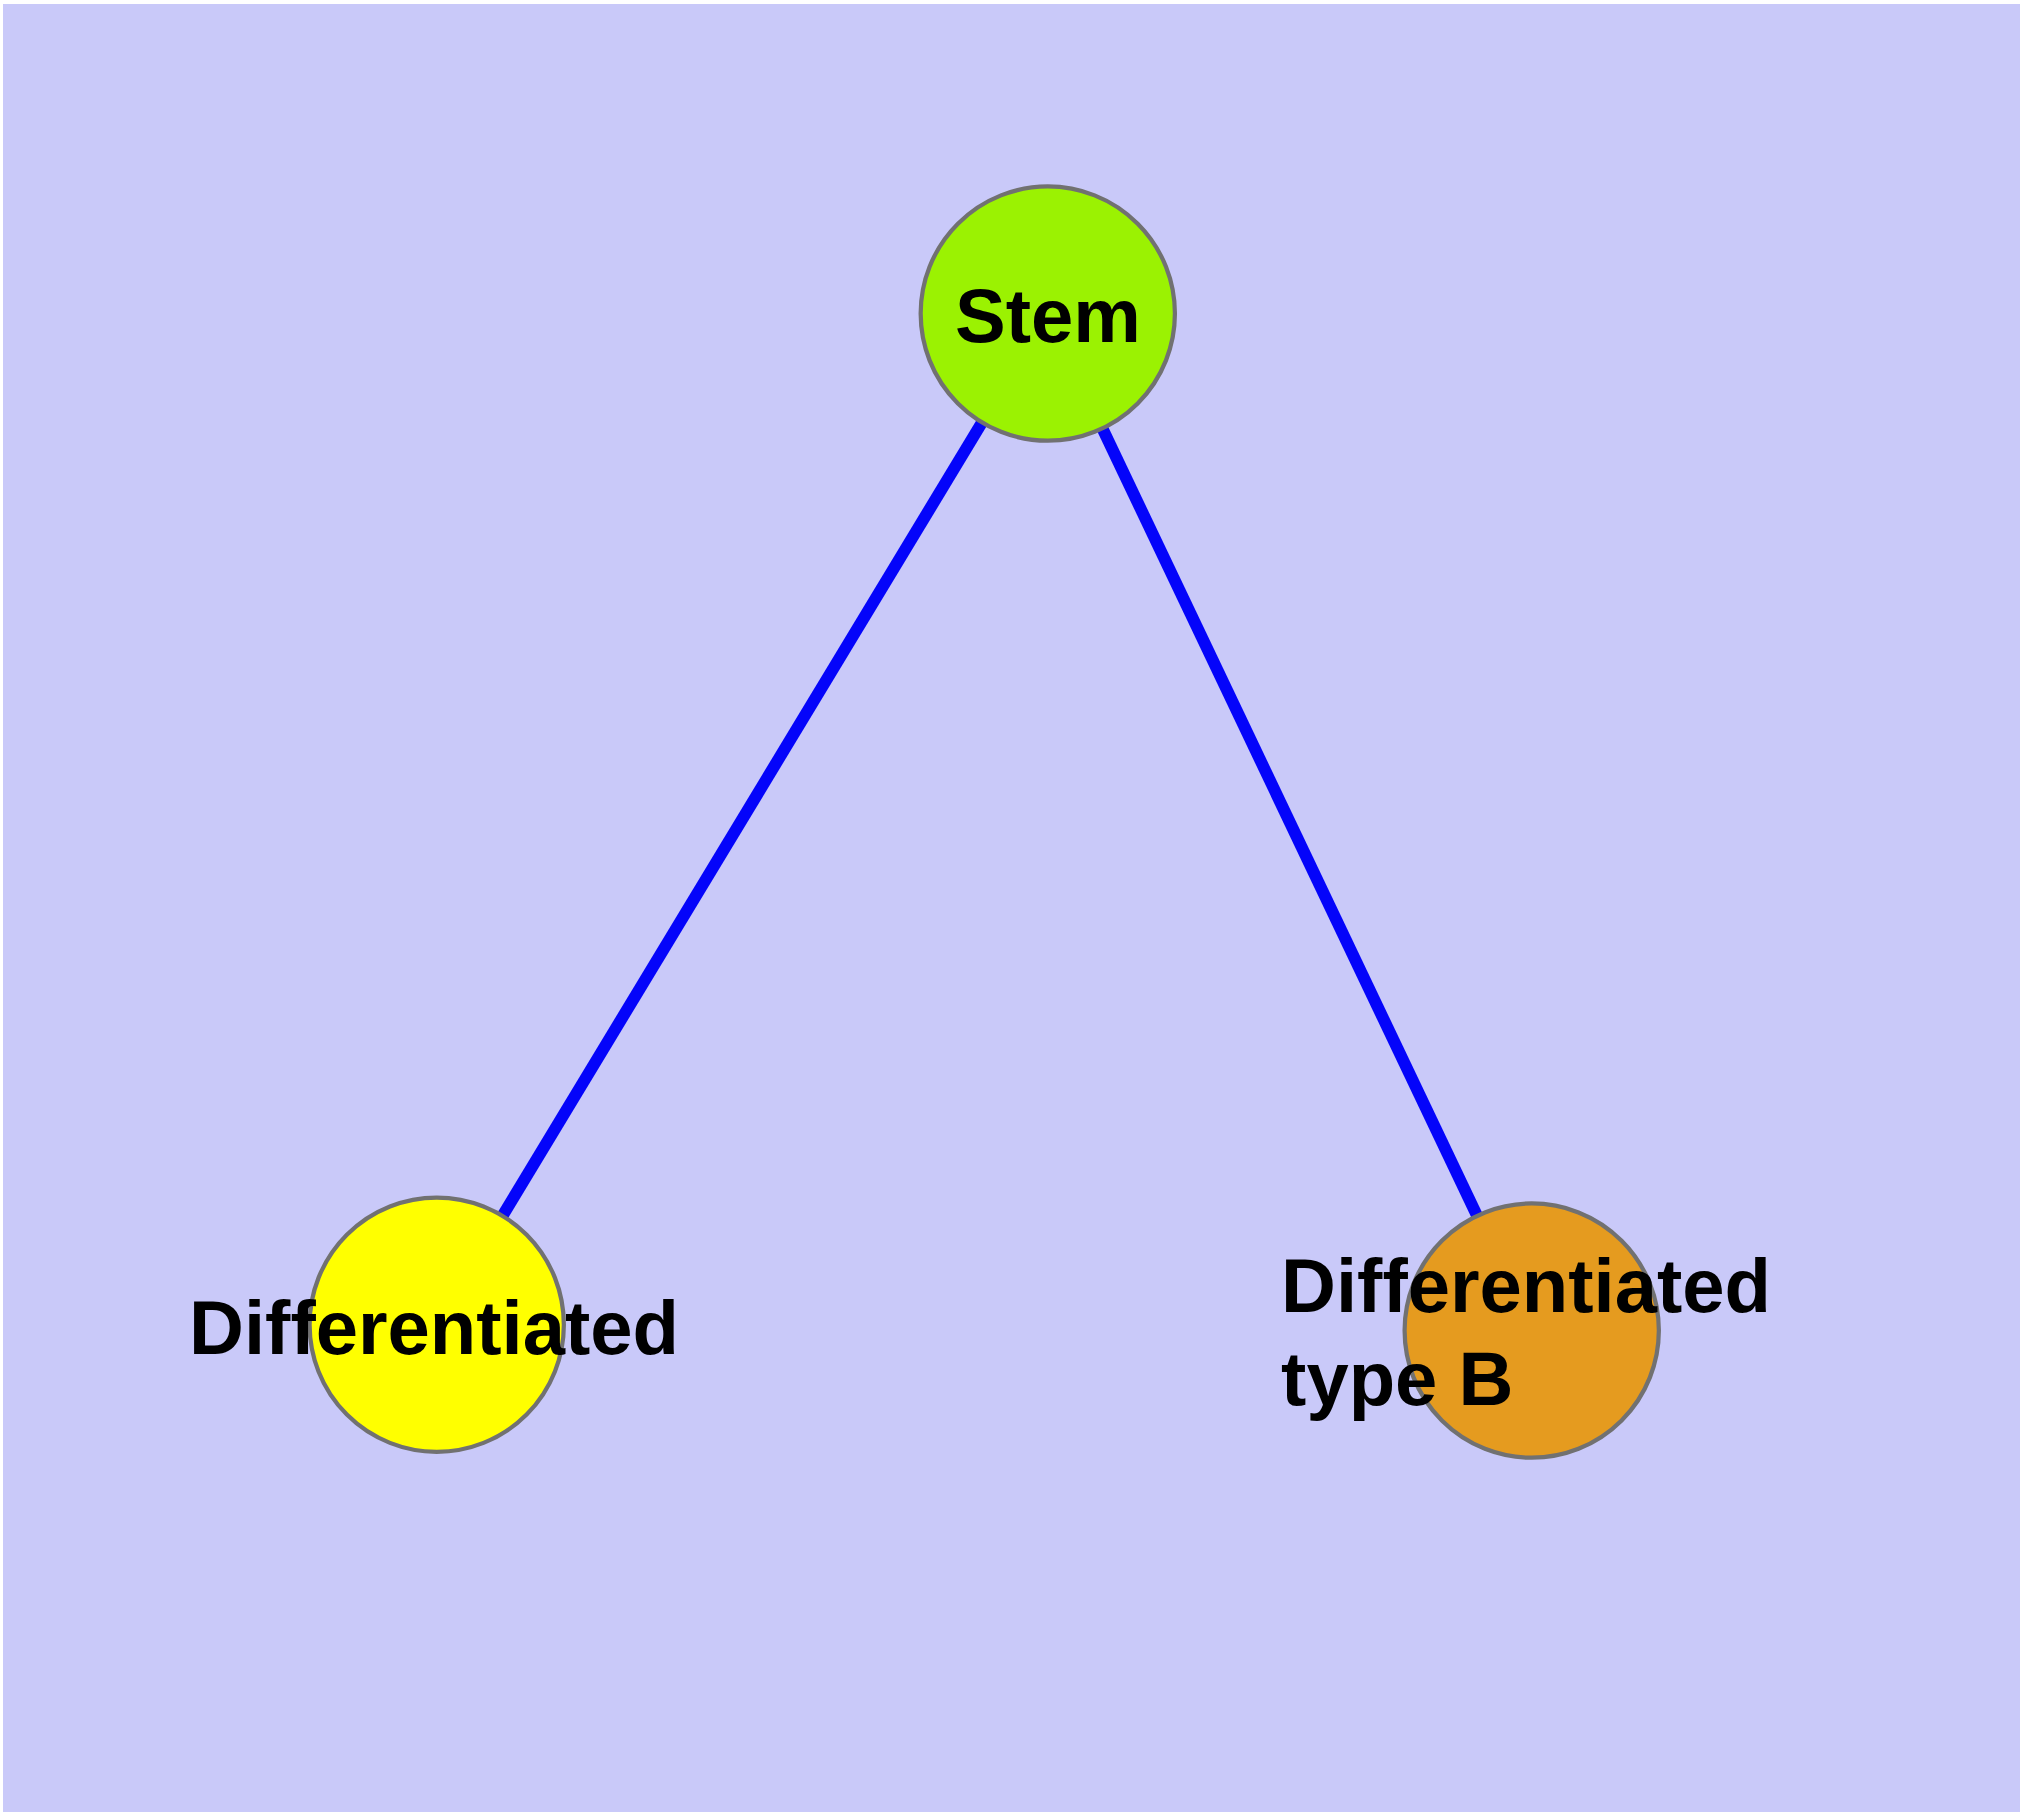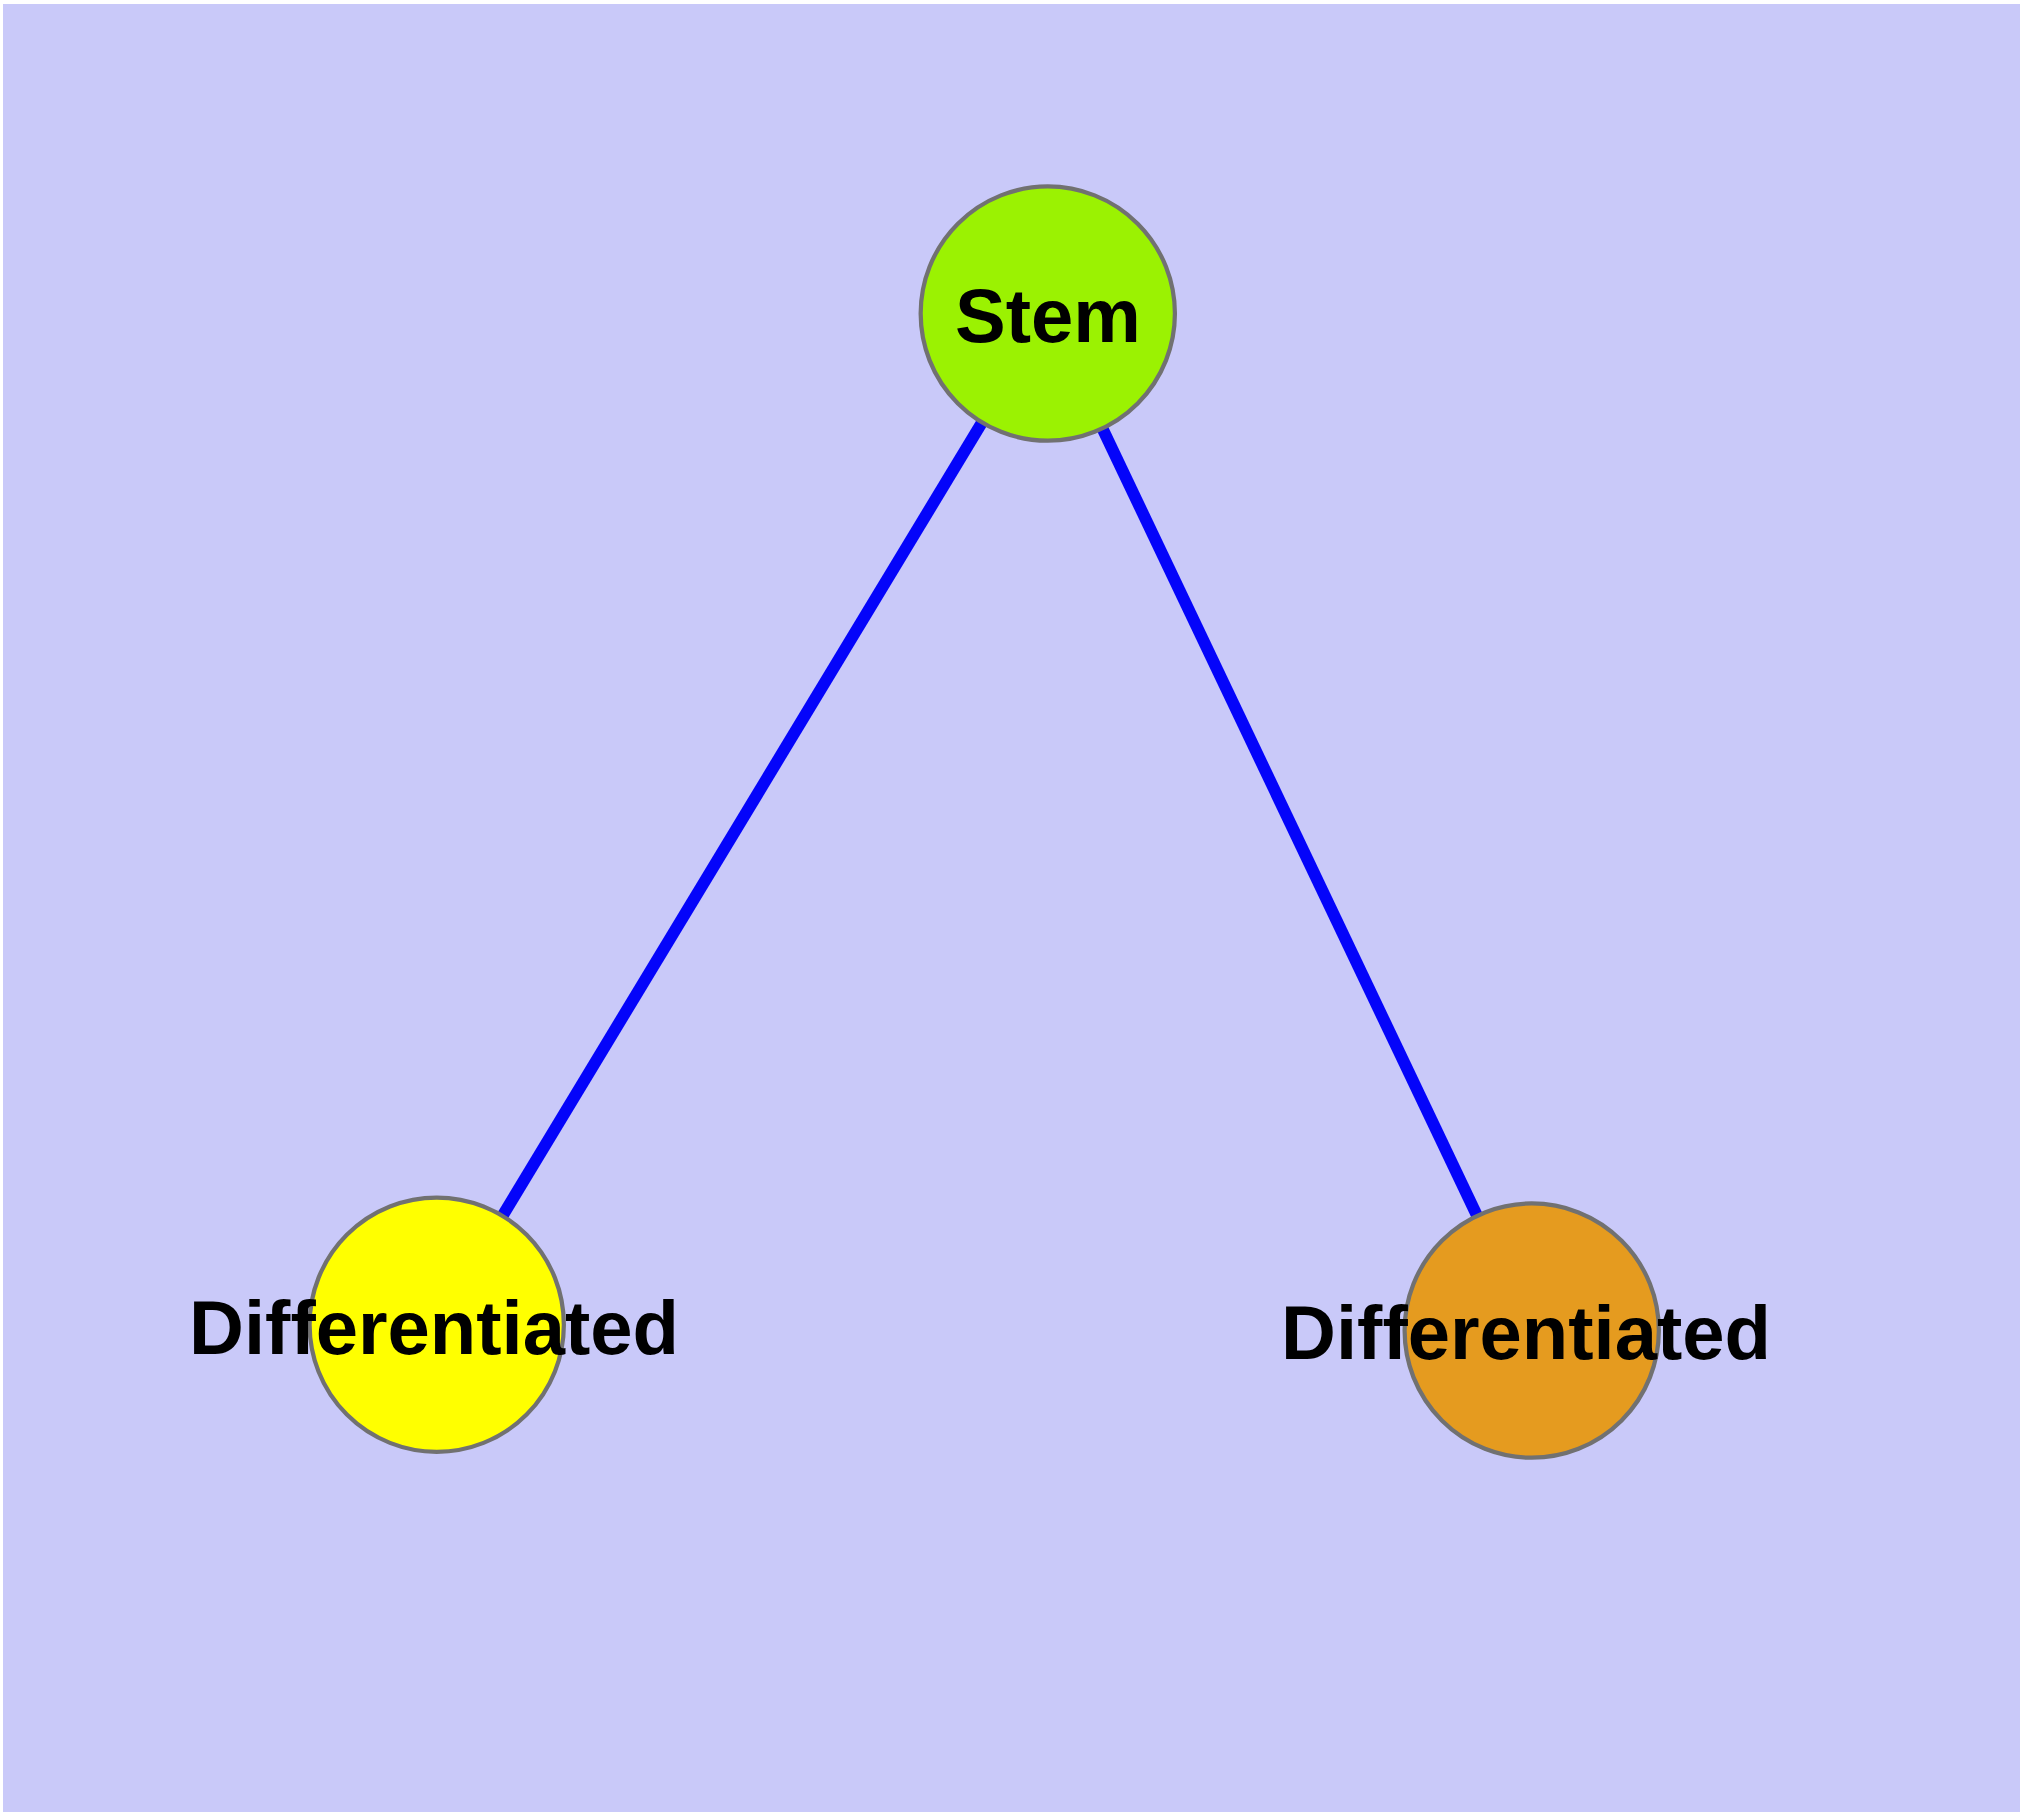--- a/index.html
+++ b/index.html
@@ -67,14 +67,15 @@
 <div class="node-label" style="left: 1048px; top: 315px; color: rgb(0, 0, 0);">
   <span class="line">Stem</span>
 </div>
 
 <div class="node-label" style="left: 434px; top: 1327px; color: rgb(0, 0, 0);">
   <span class="line">Differentiated</span>
 </div>
 
 <div class="node-label" style="left: 1526px; top: 1332px; color: rgb(0, 0, 0);">
   <span class="line">Differentiated</span>
+  <span class="line">type B</span>
 </div>
 
 
 </body></html>

